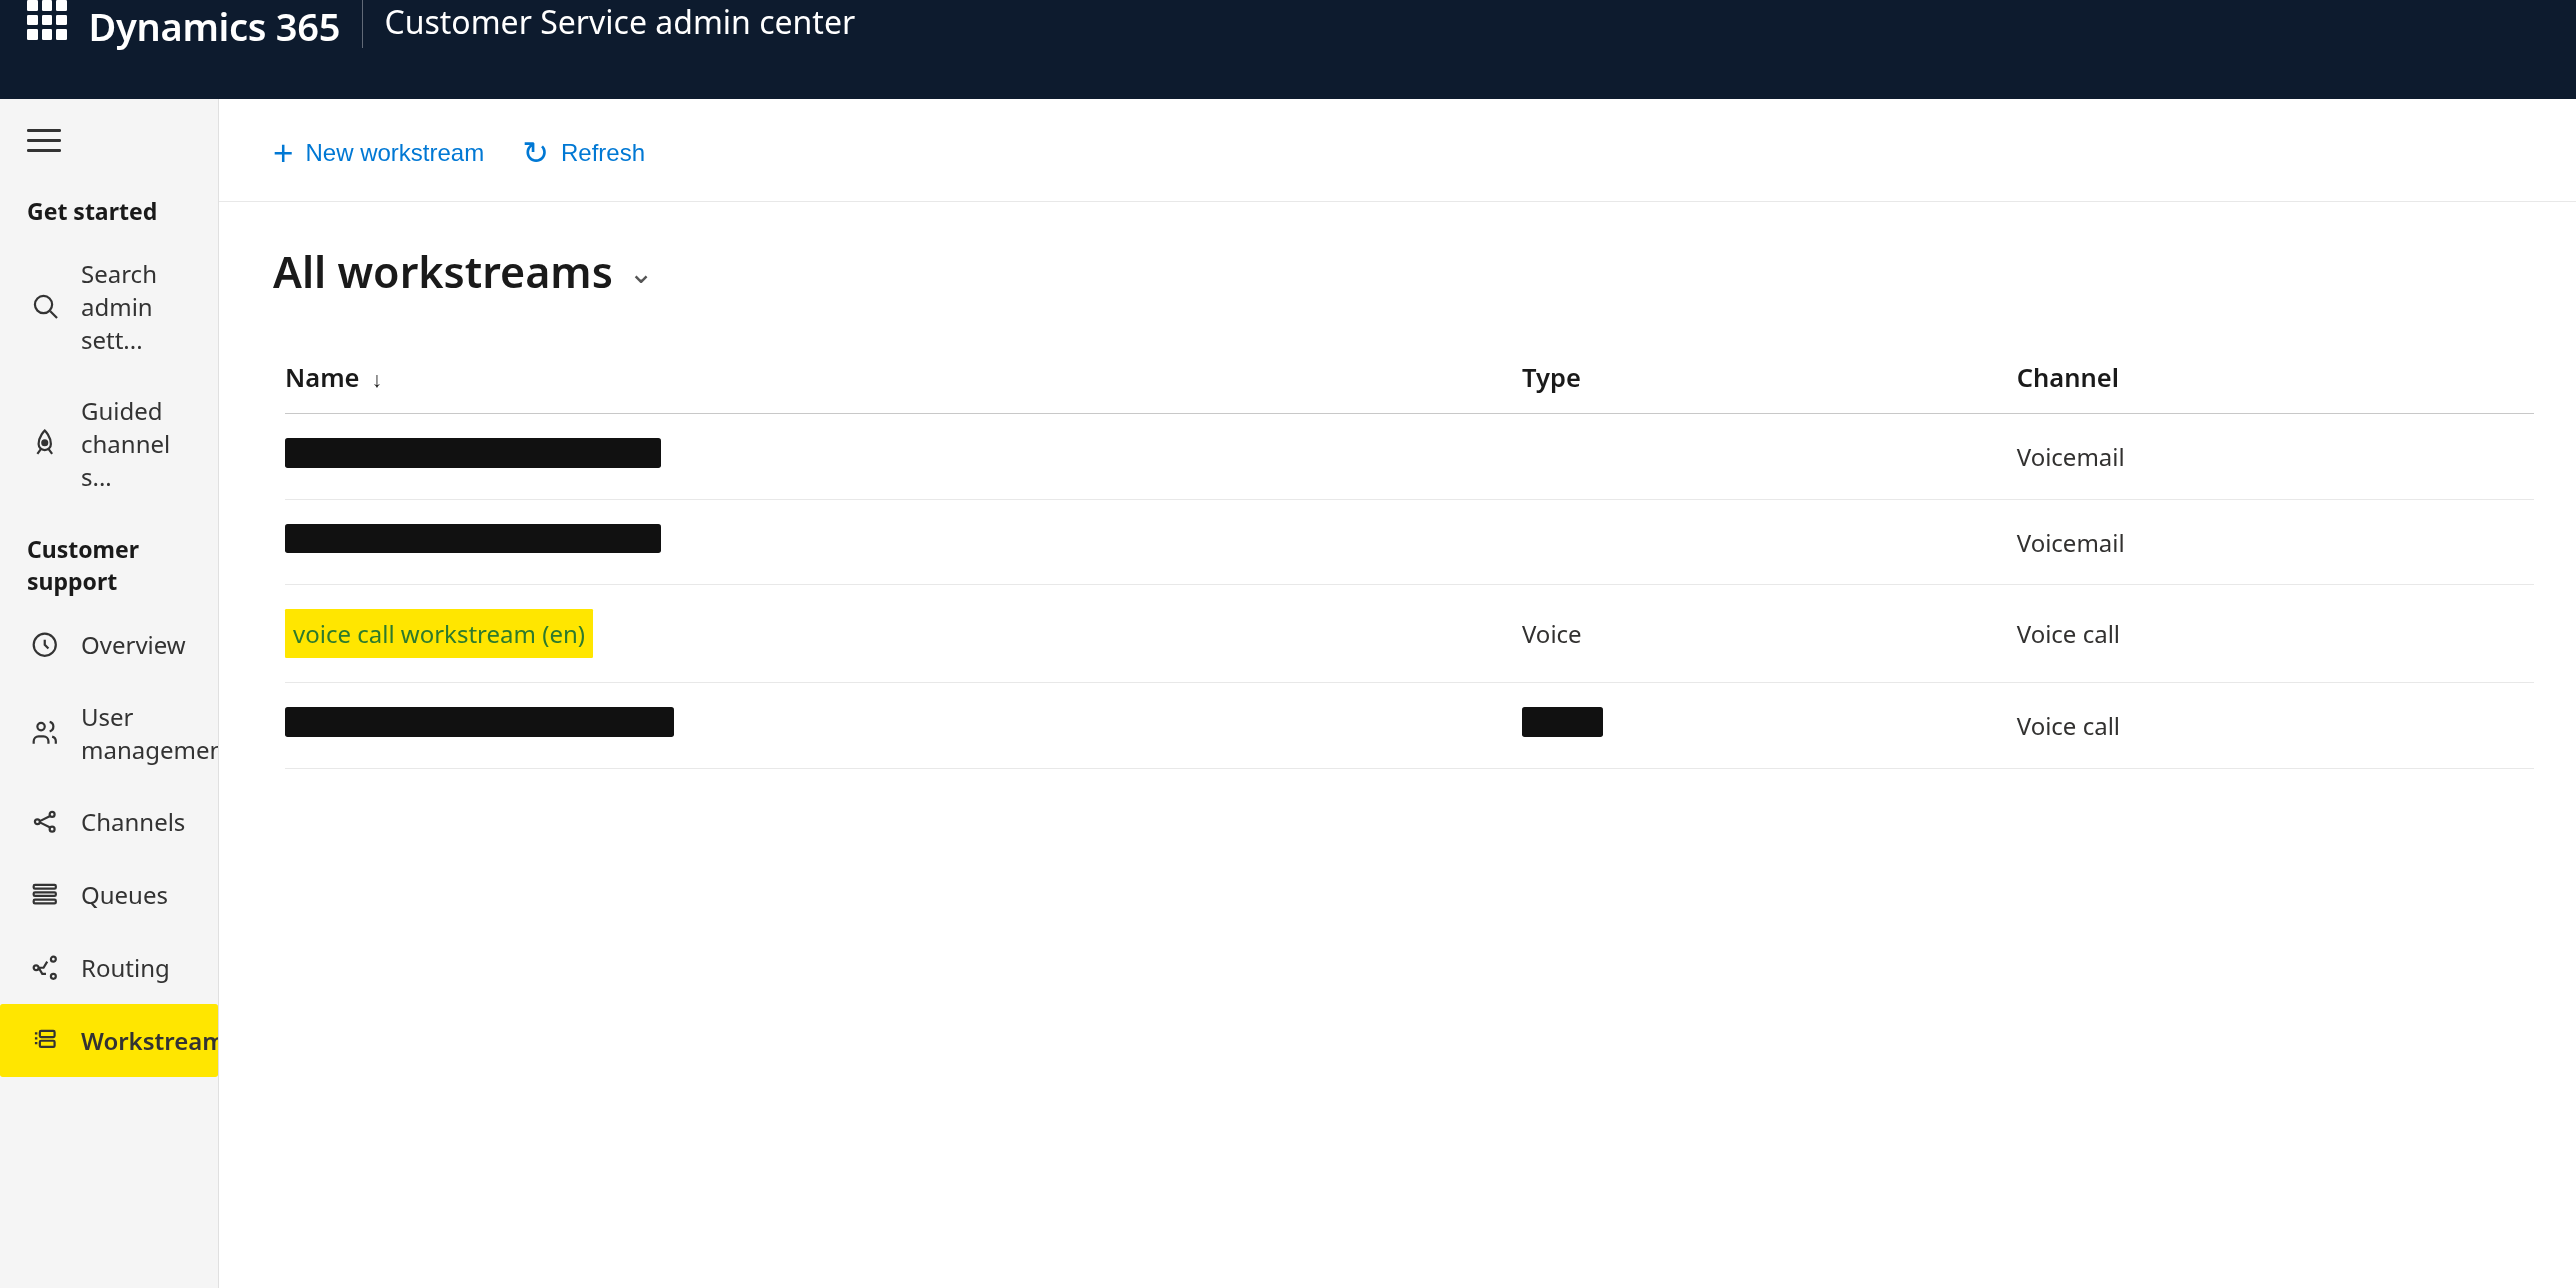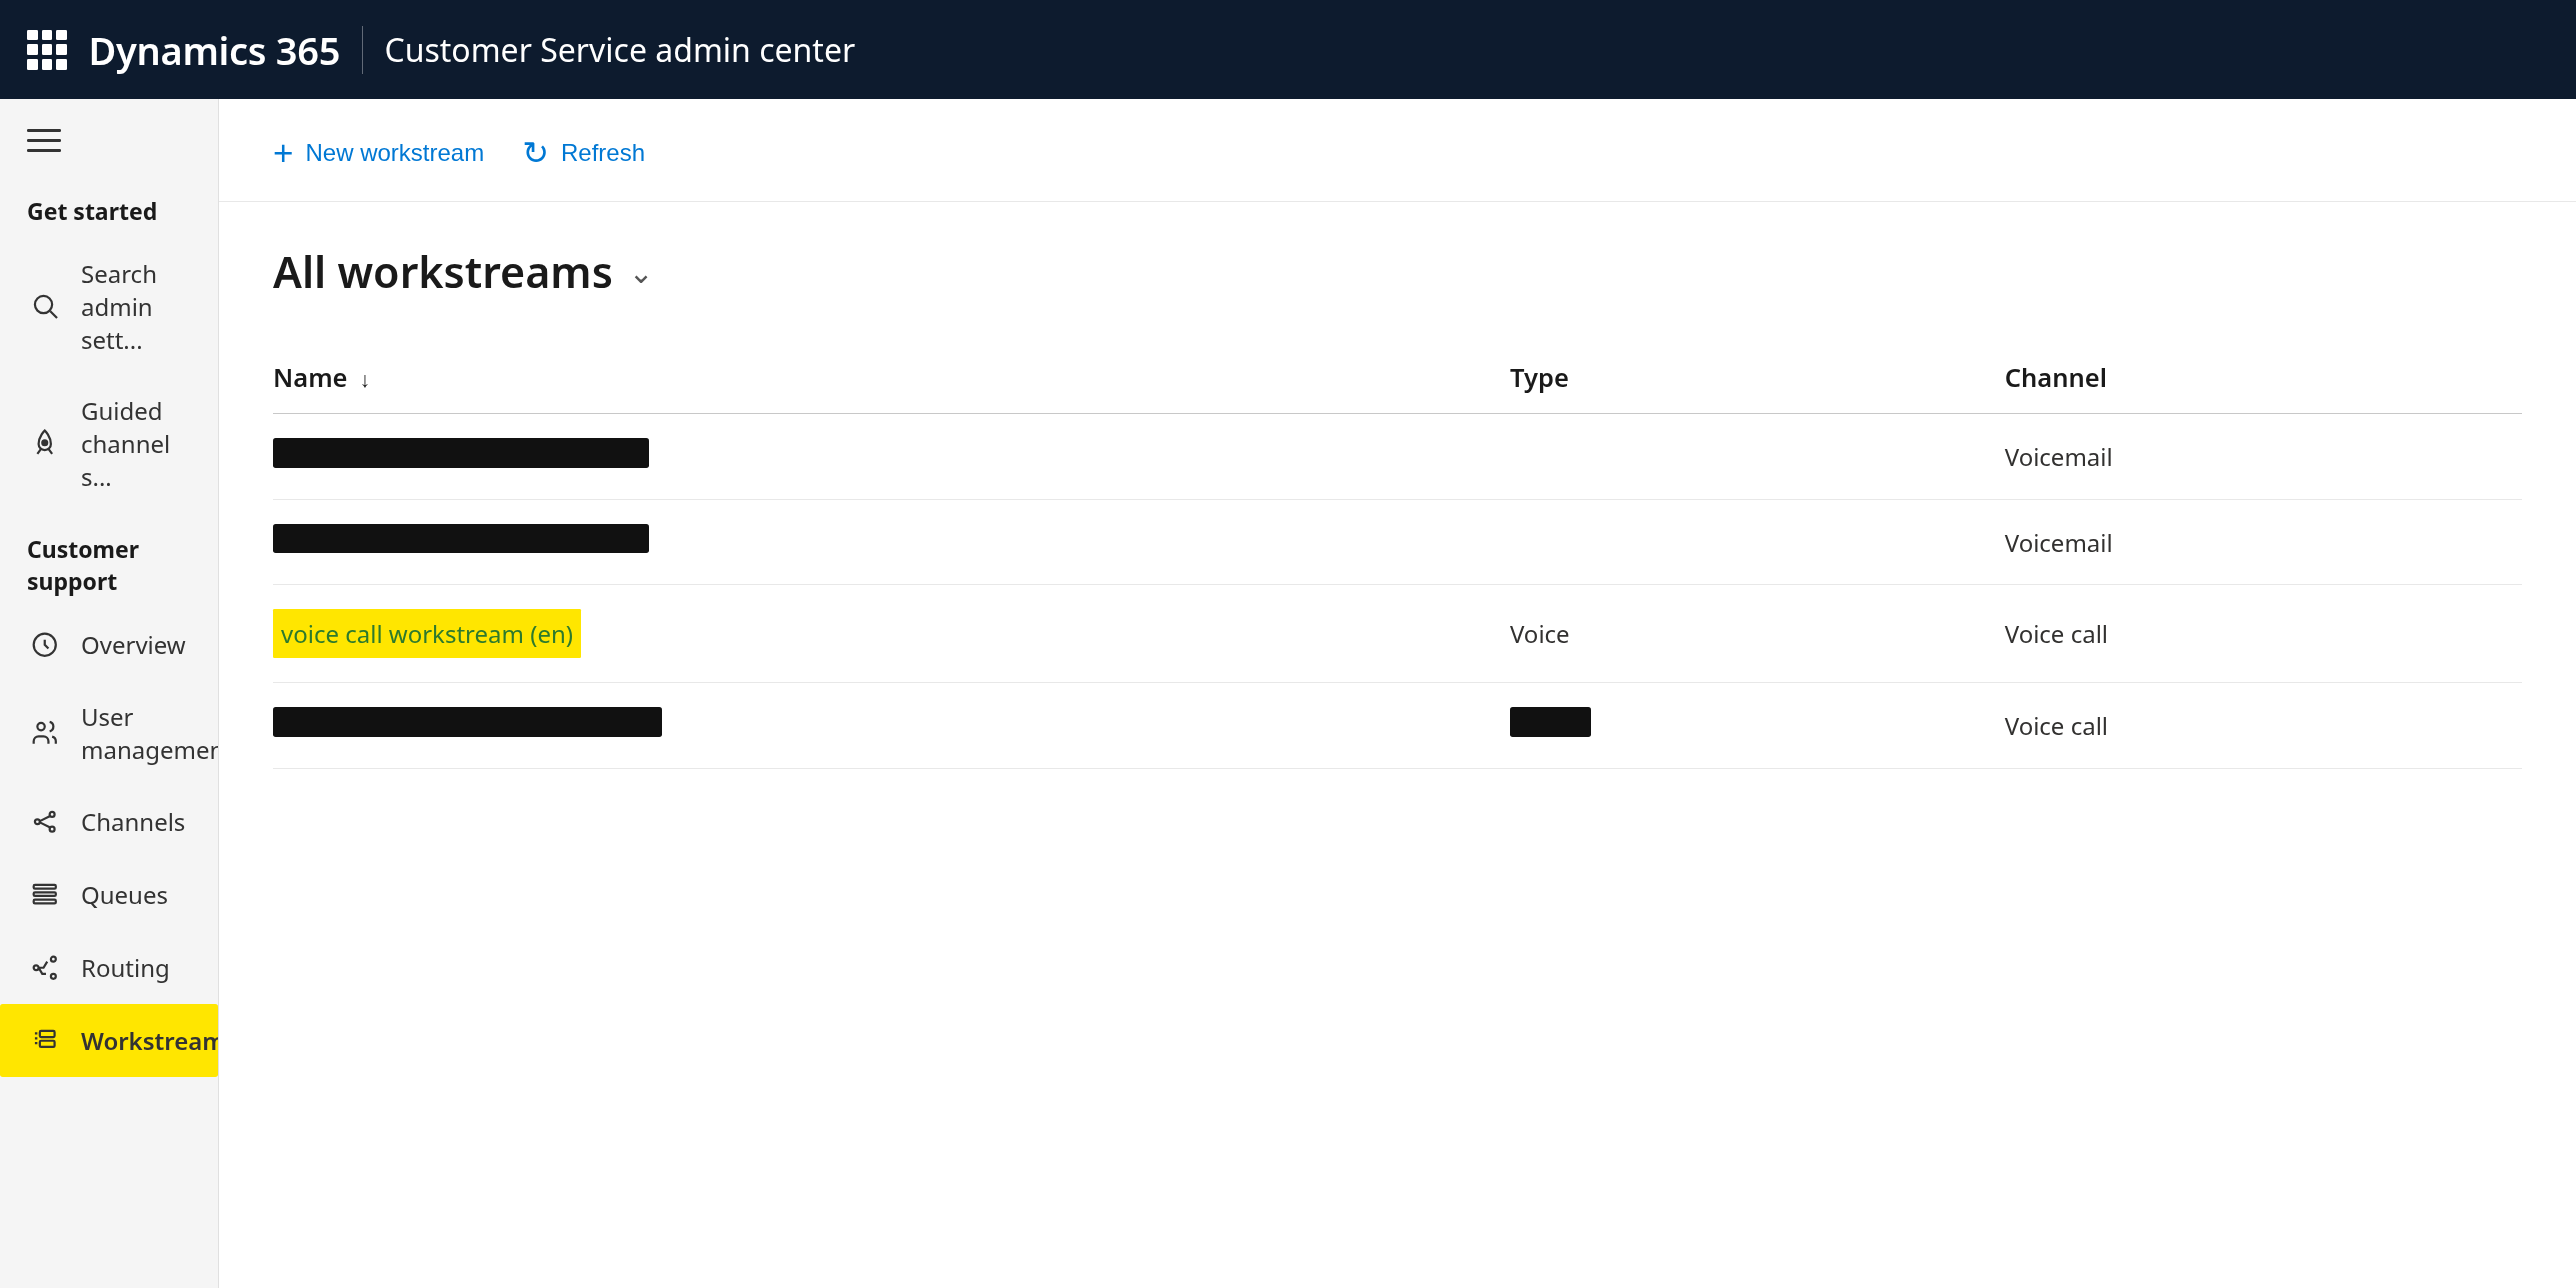--- a/index.html
+++ b/index.html
@@ -3,21 +3,20 @@
   <meta charset="utf-8">
   <style>
     * { margin: 0; padding: 0; box-sizing: border-box; }
     body { font-family: 'Segoe UI', system-ui, sans-serif; background: #fff; width: 2576px; height: 1288px; overflow: hidden; }
 
     
     .top-nav {
       background: #0d1b2e;
       height: 99px;
       display: flex;
-      align-items: center;
       padding: 0 27px;
       gap: 21.5px;
     }
     .top-nav-waffle {
       width: 40px; height: 40px;
       display: grid; grid-template-columns: repeat(3, 1fr); gap: 4px;
       cursor: pointer;
     }
     .top-nav-waffle span {
       background: #fff;
@@ -136,20 +135,21 @@
     .chevron-down-icon {
       font-size: 29.5px;
       color: #555;
       cursor: pointer;
     }
 
     
     .workstreams-table {
       width: 100%;
       border-collapse: collapse;
+      margin-left: 12px;
     }
     .workstreams-table th {
       font-size: 25.5px;
       font-weight: 600;
       color: #1a1a1a;
       text-align: left;
       padding: 19px 21.5px 19px 0;
       border-bottom: 1.3px solid #c8c8c8;
     }
     .workstreams-table td {

